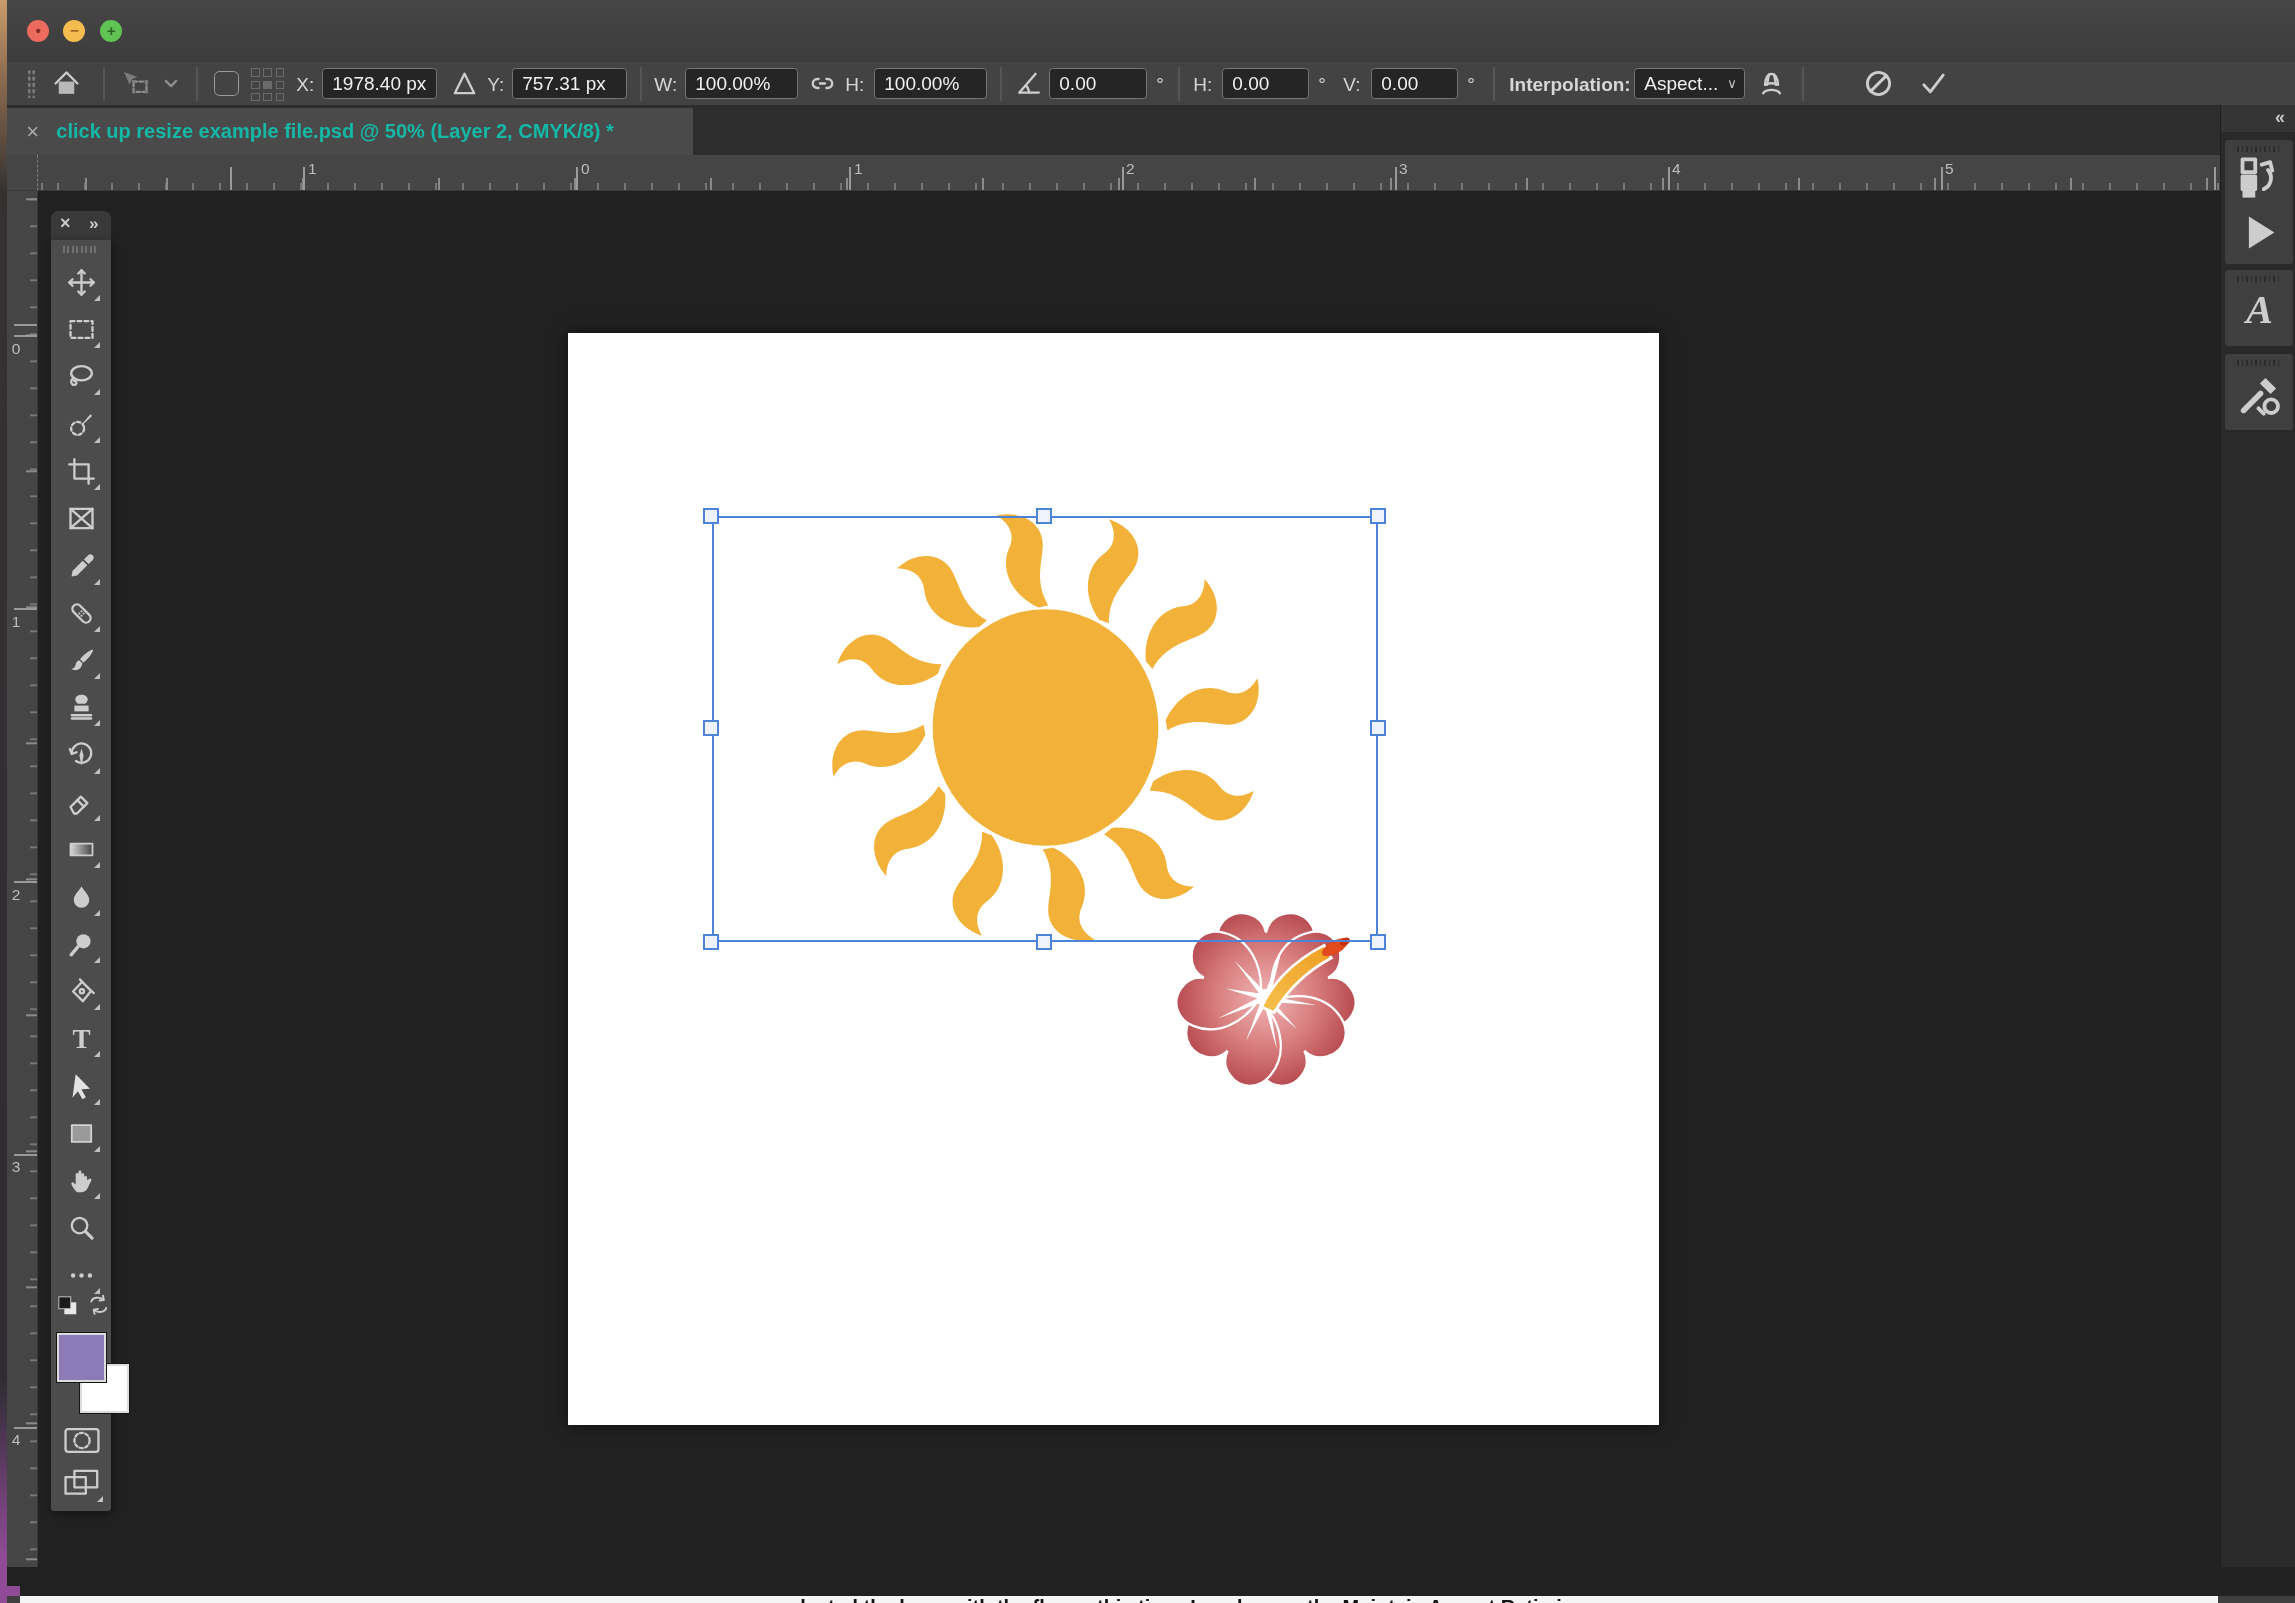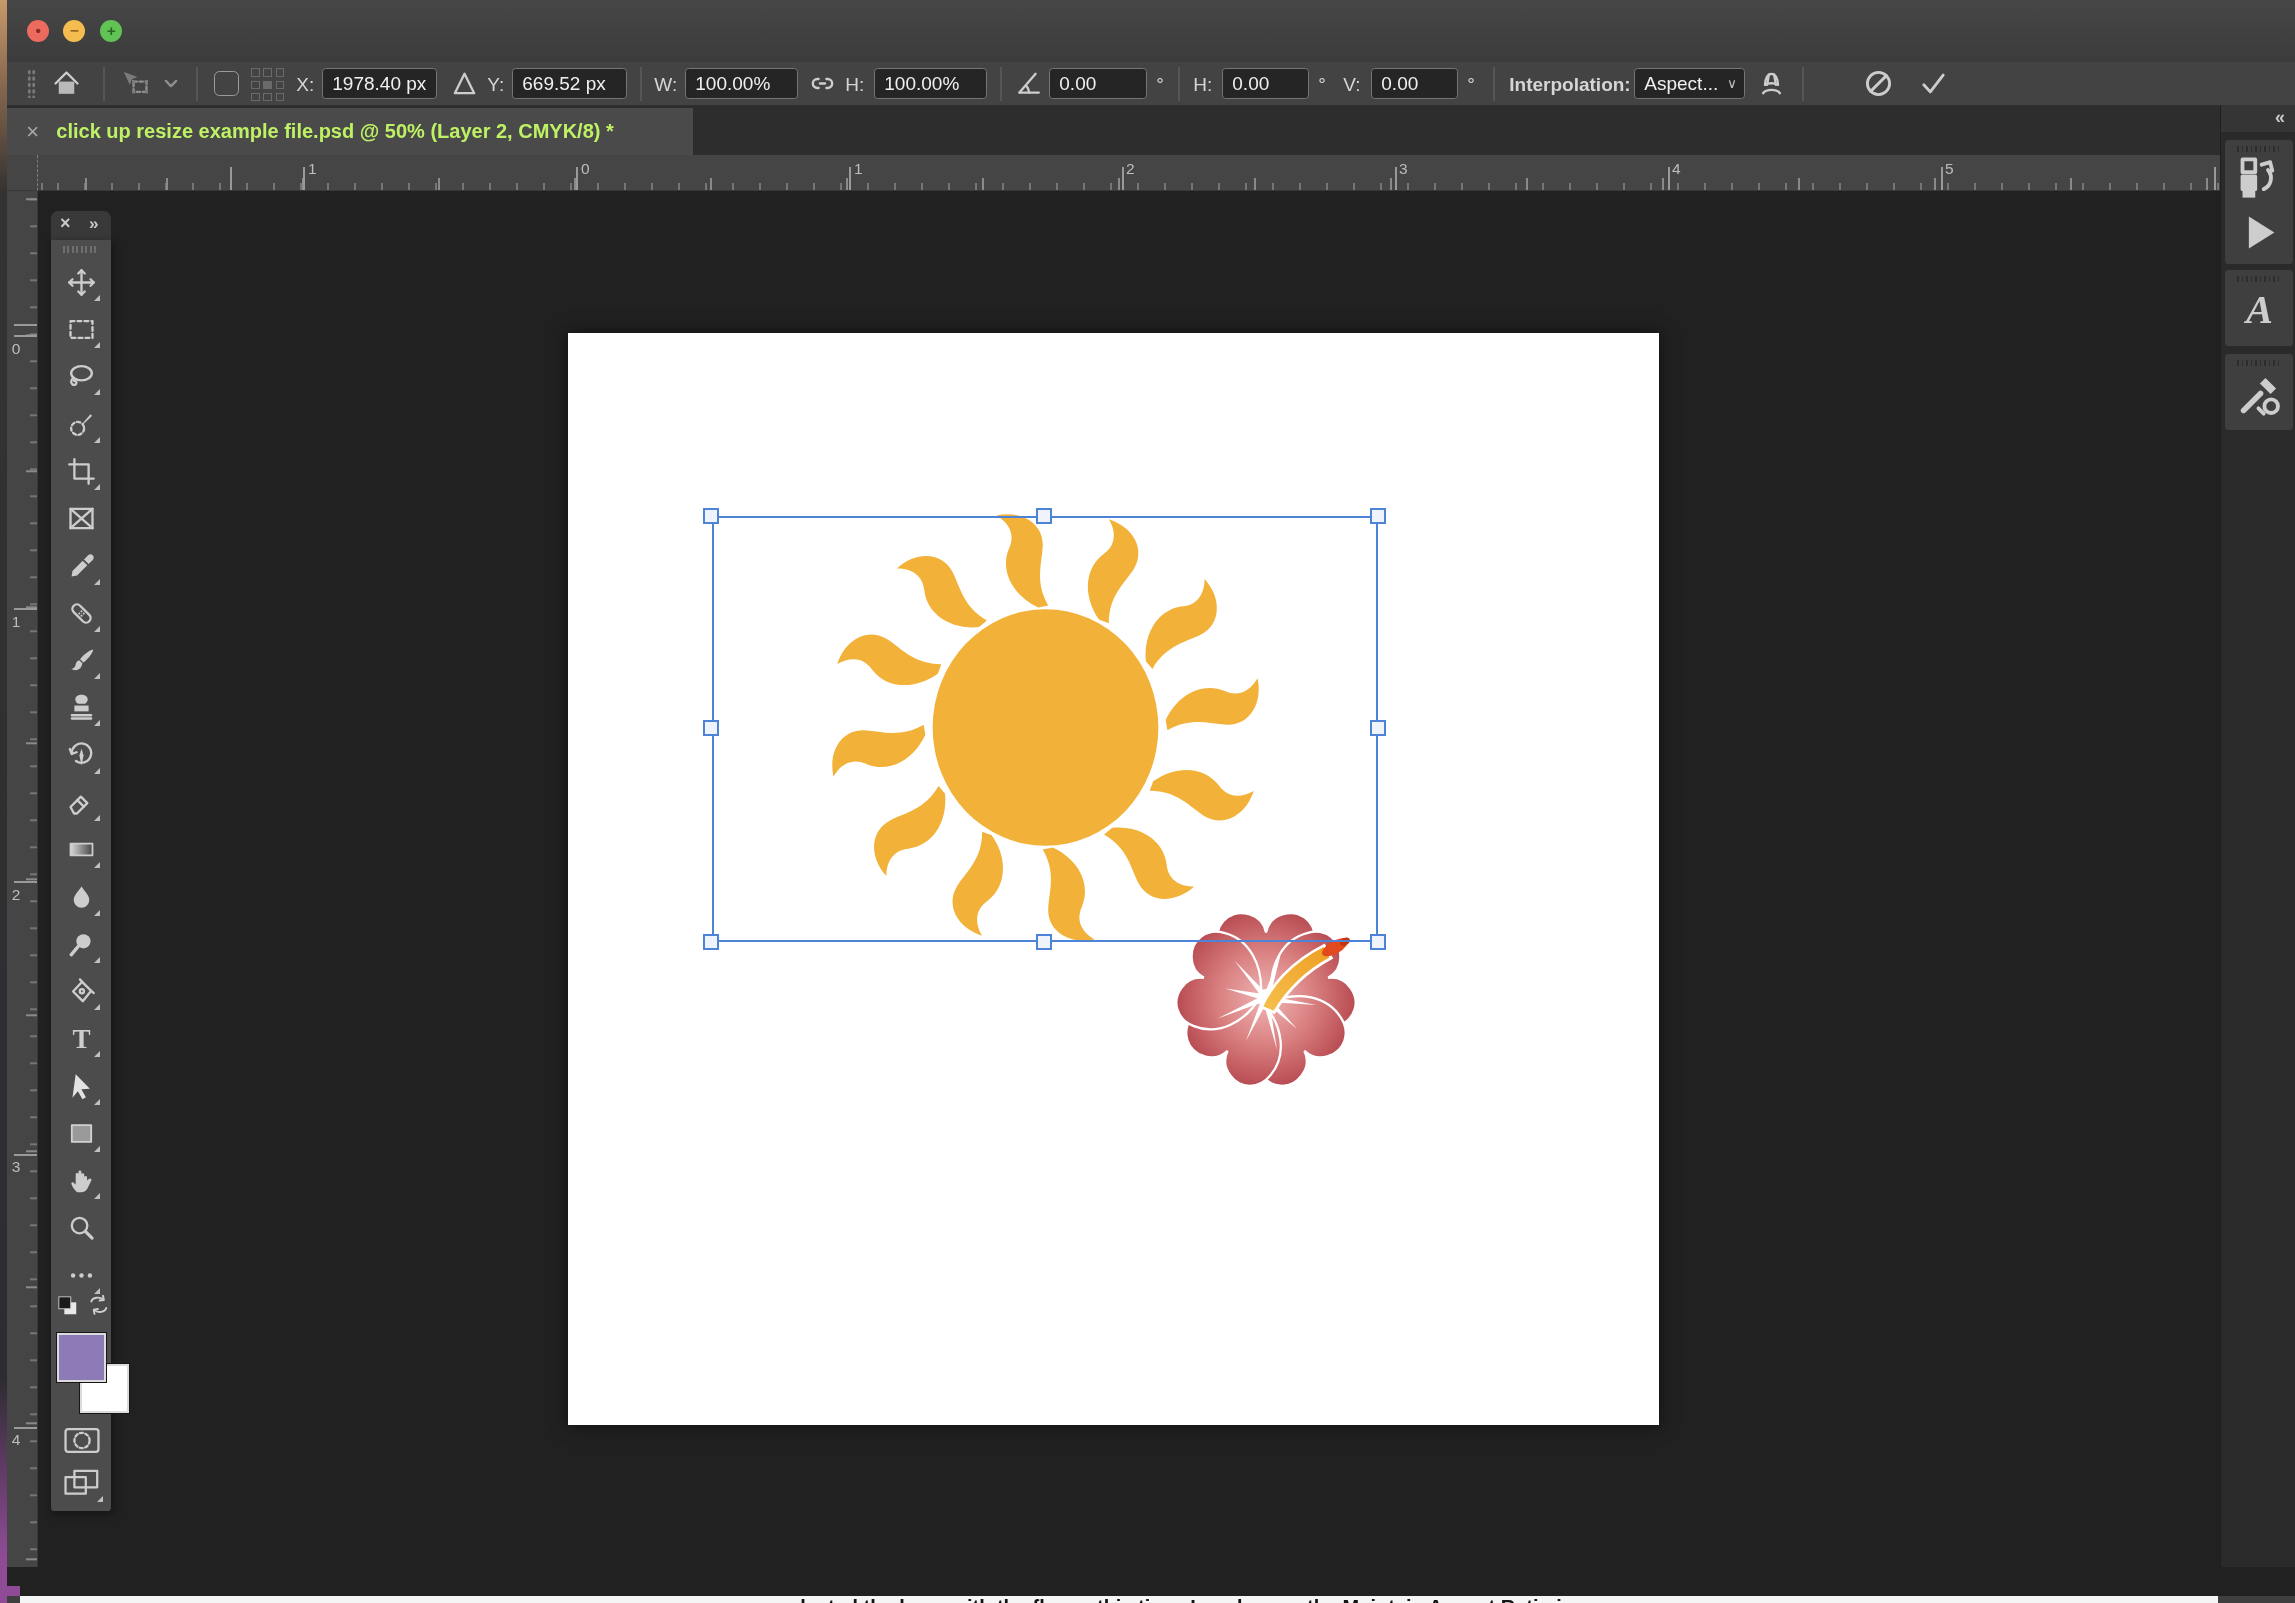--- a/index.html
+++ b/index.html
@@ -21,21 +21,21 @@
     color:#f0f0f0;font-size:19px;padding:0 9px;box-sizing:border-box;white-space:nowrap;}
   .vdiv{top:4.5px;width:1.8px;height:34px;background:#565656;}
   .oicon{top:5.5px;width:31px;height:31px;}
   .grip-v{left:20px;top:7.3px;width:9px;height:29px;
     background-image:radial-gradient(#7c7c7c 1.5px,transparent 1.6px);background-size:4.5px 6.4px;}
   #interp-dd{display:flex;align-items:center;justify-content:space-between;padding:0 7.3px 0 9px;}
   
   #tabbar{left:7.3px;top:105px;width:2288px;height:50px;background:#2d2d2d;}
   #doc-tab{left:0;top:2.7px;width:686px;height:47px;background:#4a4a4a;}
   #tab-close{left:12.7px;top:11px;width:25.5px;height:25.5px;line-height:25.5px;text-align:center;color:#a9a9a9;font-size:22px;}
-  #tab-title{left:49px;top:0;height:47px;line-height:47px;color:#bef264;font-size:20px;font-weight:700;white-space:nowrap;}
+  #tab-title{left:49px;top:0;height:47px;line-height:47px;color:#14b8a6;font-size:20px;font-weight:700;white-space:nowrap;}
   
   #ruler-corner{left:7.3px;top:155px;width:31px;height:36px;background:#454545;
     border-right:0.9px dashed #7e7e7e;border-bottom:0.9px solid #383838;box-sizing:border-box;}
   #ruler-top{left:38px;top:155px;width:2257px;height:36px;background:#454545;border-bottom:0.9px solid #383838;box-sizing:border-box;
     background-image:
       repeating-linear-gradient(to right,#9a9a9a 0 1.8px,transparent 1.8px 273px),
       repeating-linear-gradient(to right,#8a8a8a 0 1.8px,transparent 1.8px 136px),
       repeating-linear-gradient(to right,#757575 0 1.8px,transparent 1.8px 27px);
     background-size:auto 23px,auto 11.8px,auto 7.3px;
     background-position:265px 100%,128px 100%,19px 100%;background-repeat:repeat-x;}
@@ -135,21 +135,21 @@
         <span style="border:1.8px solid #8a8a8a;"></span>
     </div>
     <div class="abs opt-label" style="left:289px;">X:</div>
     <div class="abs field" style="left:315px;width:115px;">1978.40 px</div>
     <div class="abs oicon" style="left:442px;">
       <svg class="ticon" width="31" height="31" viewBox="0 0 24 24">
           <path d="M12 4.5L19.5 19.5H4.5z"></path>
         </svg>
     </div>
     <div class="abs opt-label" style="left:480px;">Y:</div>
-    <div class="abs field" style="left:505px;width:115px;">669.52 px</div>
+    <div class="abs field" style="left:505px;width:115px;">757.31 px</div>
     <div class="abs vdiv" style="left:633px;"></div>
     <div class="abs opt-label" style="left:647px;">W:</div>
     <div class="abs field" style="left:678px;width:113px;">100.00%</div>
     <div class="abs oicon" style="left:800px;">
       <svg class="ticon" width="31" height="31" viewBox="0 0 24 24">
           <path d="M10 12h4"></path>
           <path d="M9 8.5H8a3.5 3.5 0 000 7h1"></path>
           <path d="M15 8.5h1a3.5 3.5 0 010 7h-1"></path>
         </svg>
     </div>

